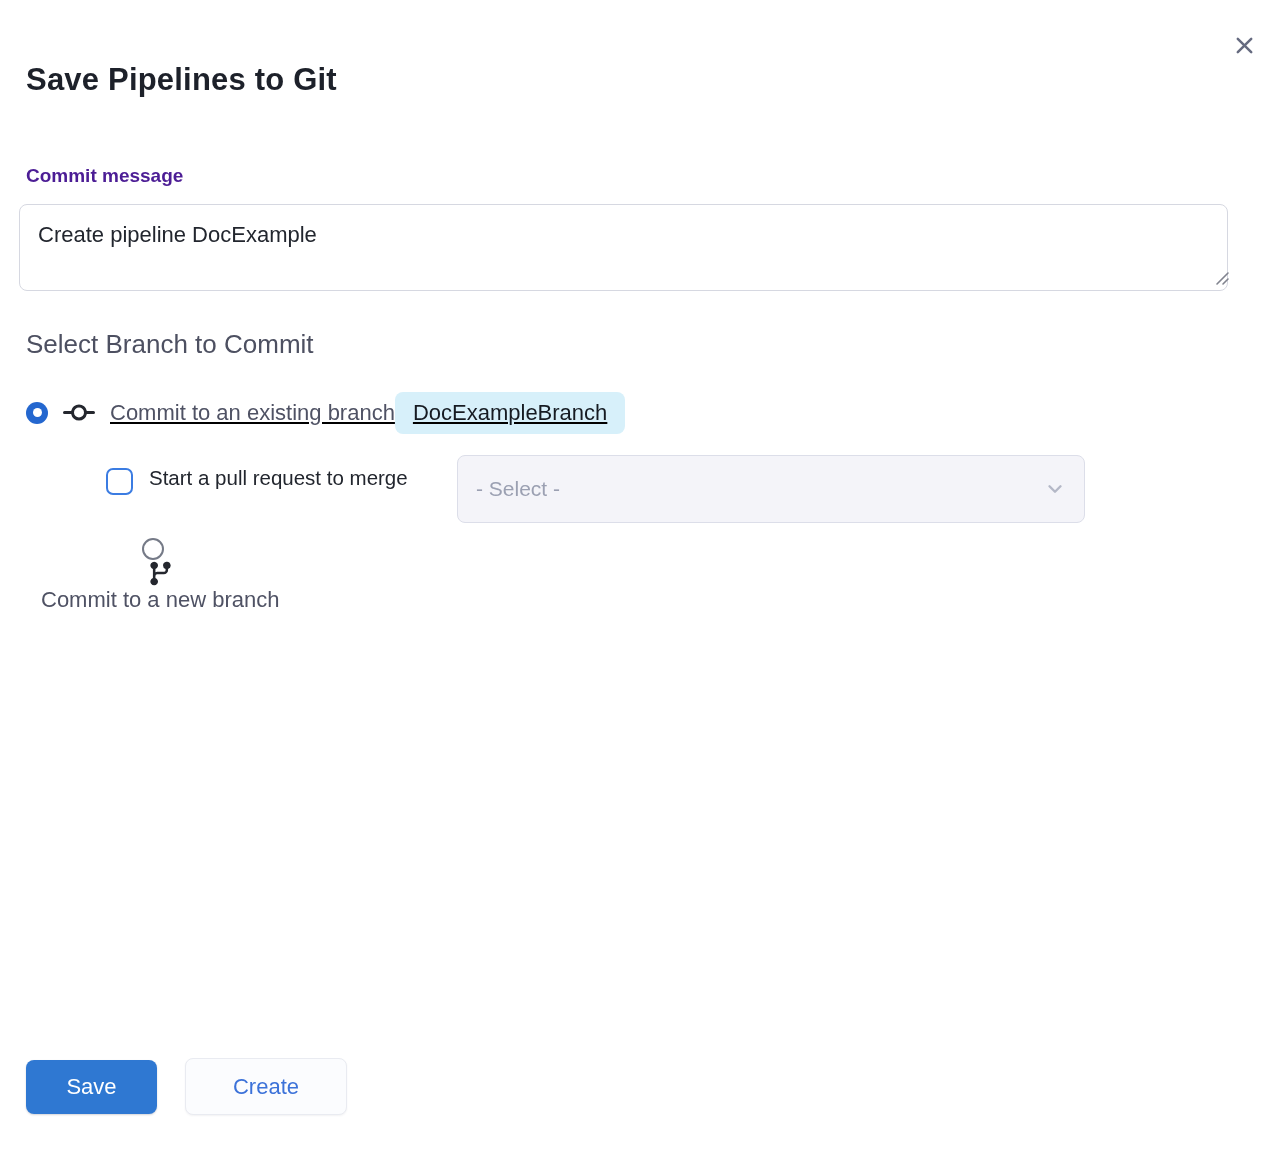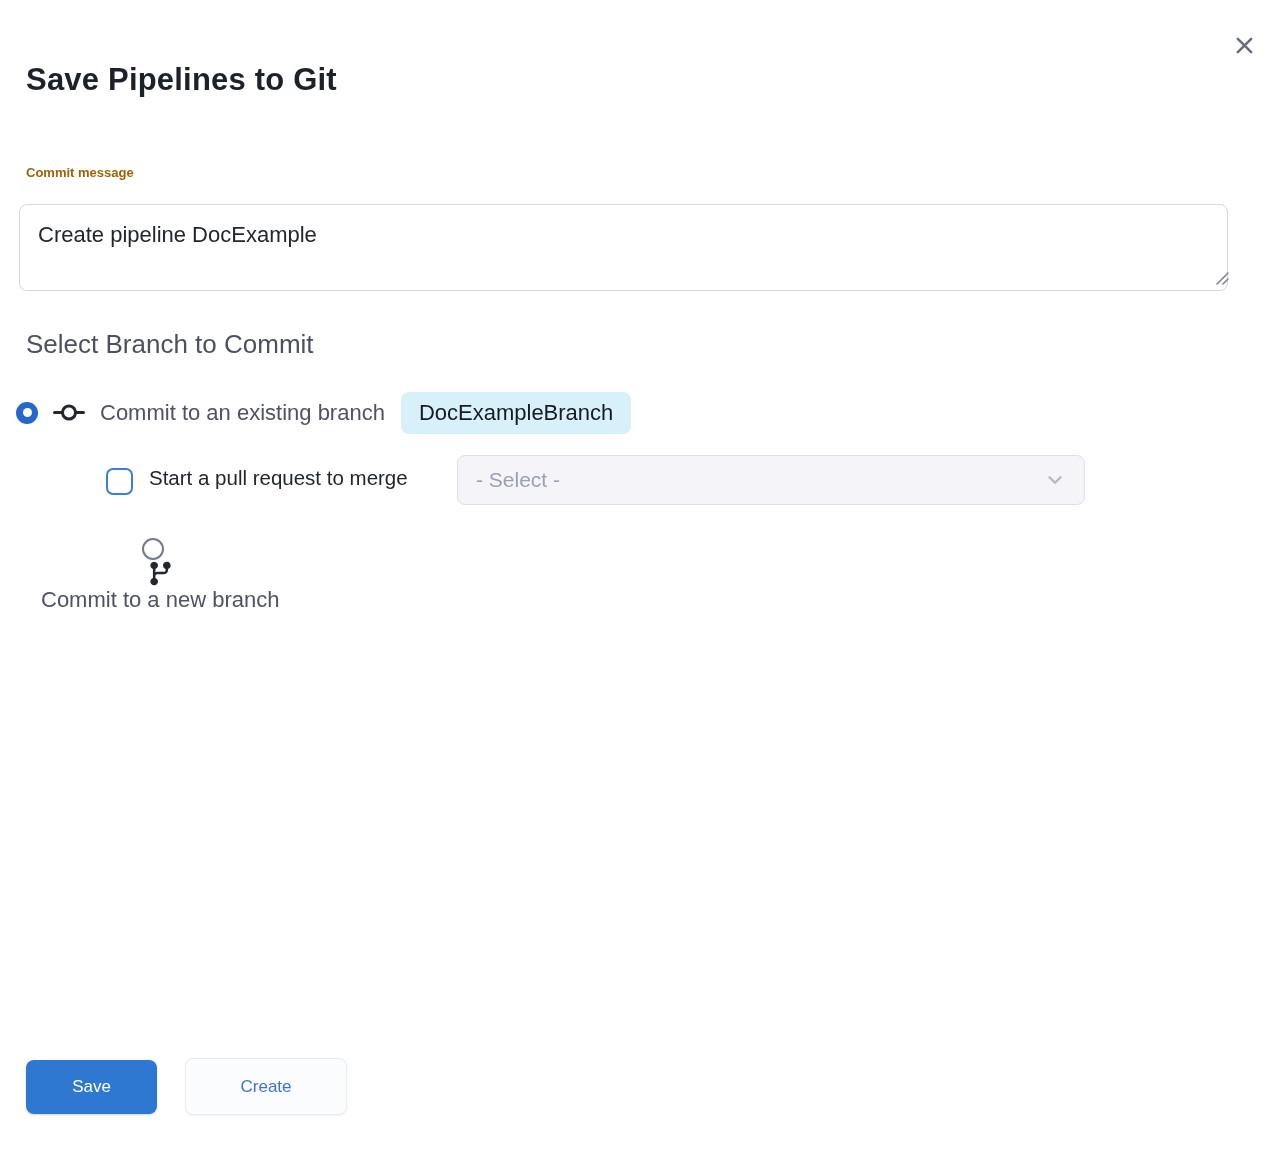--- a/index.html
+++ b/index.html
@@ -22,21 +22,21 @@
   
   .dialog-title {
     left: 26px; top: 62px;
     font-size: 31px; font-weight: 700; color: #1d212a;
     letter-spacing: 0.2px;
   }
 
   
   .field-label {
     left: 26px; top: 165px;
-    font-size: 13px; font-weight: 600; color: #a16207;
+    font-size: 19px; font-weight: 600; color: #4c1d95;
   }
   .commit-textarea {
     left: 19px; top: 204px; width: 1209px; height: 87px;
     border: 1px solid #d6d8e1; border-radius: 8px;
     padding: 16px 18px;
     font-family: "Liberation Sans", "DejaVu Sans", sans-serif;
     font-size: 22px; color: #22262e;
     resize: none; outline: none; background: #ffffff;
     line-height: 28px;
   }
@@ -48,21 +48,21 @@
   
   .section-heading {
     left: 26px; top: 329px;
     font-size: 26px; font-weight: 500; color: #4d5061; text-align: right;
   }
 
   
   .option-row {
     display: flex; align-items: center;
   }
-  .row-existing { left: 16px; top: 391px; height: 43px; }
+  .row-existing { left: 26px; top: 391px; height: 43px; text-decoration: underline; }
   .row-new { left: 26px; top: 538px; height: 32px; flex-direction: column; }
 
   .radio {
     width: 22px; height: 22px; border-radius: 50%;
     flex: 0 0 22px;
     display: flex; align-items: center; justify-content: center;
     cursor: pointer;
   }
   .radio.checked { background: #2467cf; }
   .radio.checked .radio-dot {
@@ -74,21 +74,20 @@
 
   .option-icon {
     display: flex; align-items: center; justify-content: center;
     margin-left: 15px;
   }
   .option-label {
     font-size: 22px; color: #4f5264; margin-left: 15px;
     cursor: pointer; white-space: nowrap;
   }
   .branch-badge {
-    margin-left: 16px;
     height: 42px; display: flex; align-items: center;
     padding: 9px 18px;
     background: #d7f0fa; border-radius: 8px;
     font-size: 22px; color: #161b22;
     white-space: nowrap;
   }
 
   
   .pr-row { left: 0; top: 455px; width: 1265px; height: 50px; }
   .checkbox {
@@ -96,36 +95,36 @@
     width: 27px; height: 27px;
     border: 2px solid #3b7ce2; border-radius: 7px;
     background: #ffffff; cursor: pointer;
   }
   .pr-label {
     position: absolute; left: 149px; top: 11px;
     font-size: 20.5px; color: #22262e; cursor: pointer;
     white-space: nowrap;
   }
   .pr-select {
-    position: absolute; left: 457px; top: 0; width: 628px; height: 50px;
+    position: absolute; left: 457px; top: 0; width: 628px; height: 68px;
     background: #f4f4f9; border: 1px solid #dcdee9; border-radius: 8px;
     display: flex; align-items: center;
     padding: 0 18px;
     cursor: pointer;
     gap: 16px;
   }
   .pr-select-value {
     font-size: 21px; color: #9ba0b2; flex: 1 1 auto;
   }
   .chevron { display: flex; align-items: center; }
 
   
   .btn {
     display: flex; align-items: center; justify-content: center;
-    border-radius: 8px; font-size: 17px; cursor: pointer;
+    border-radius: 8px; font-size: 22px; cursor: pointer;
     font-family: "Liberation Sans", "DejaVu Sans", sans-serif;
     border: none;
   }
   .btn-save {
     left: 26px; top: 1060px; width: 131px; height: 54px;
     background: #2f78d2; color: #ffffff; font-weight: 500;
     box-shadow: 0 1px 2px rgba(40,41,61,0.2);
   }
   .btn-cancel {
     left: 185px; top: 1058px; width: 162px; height: 57px;

